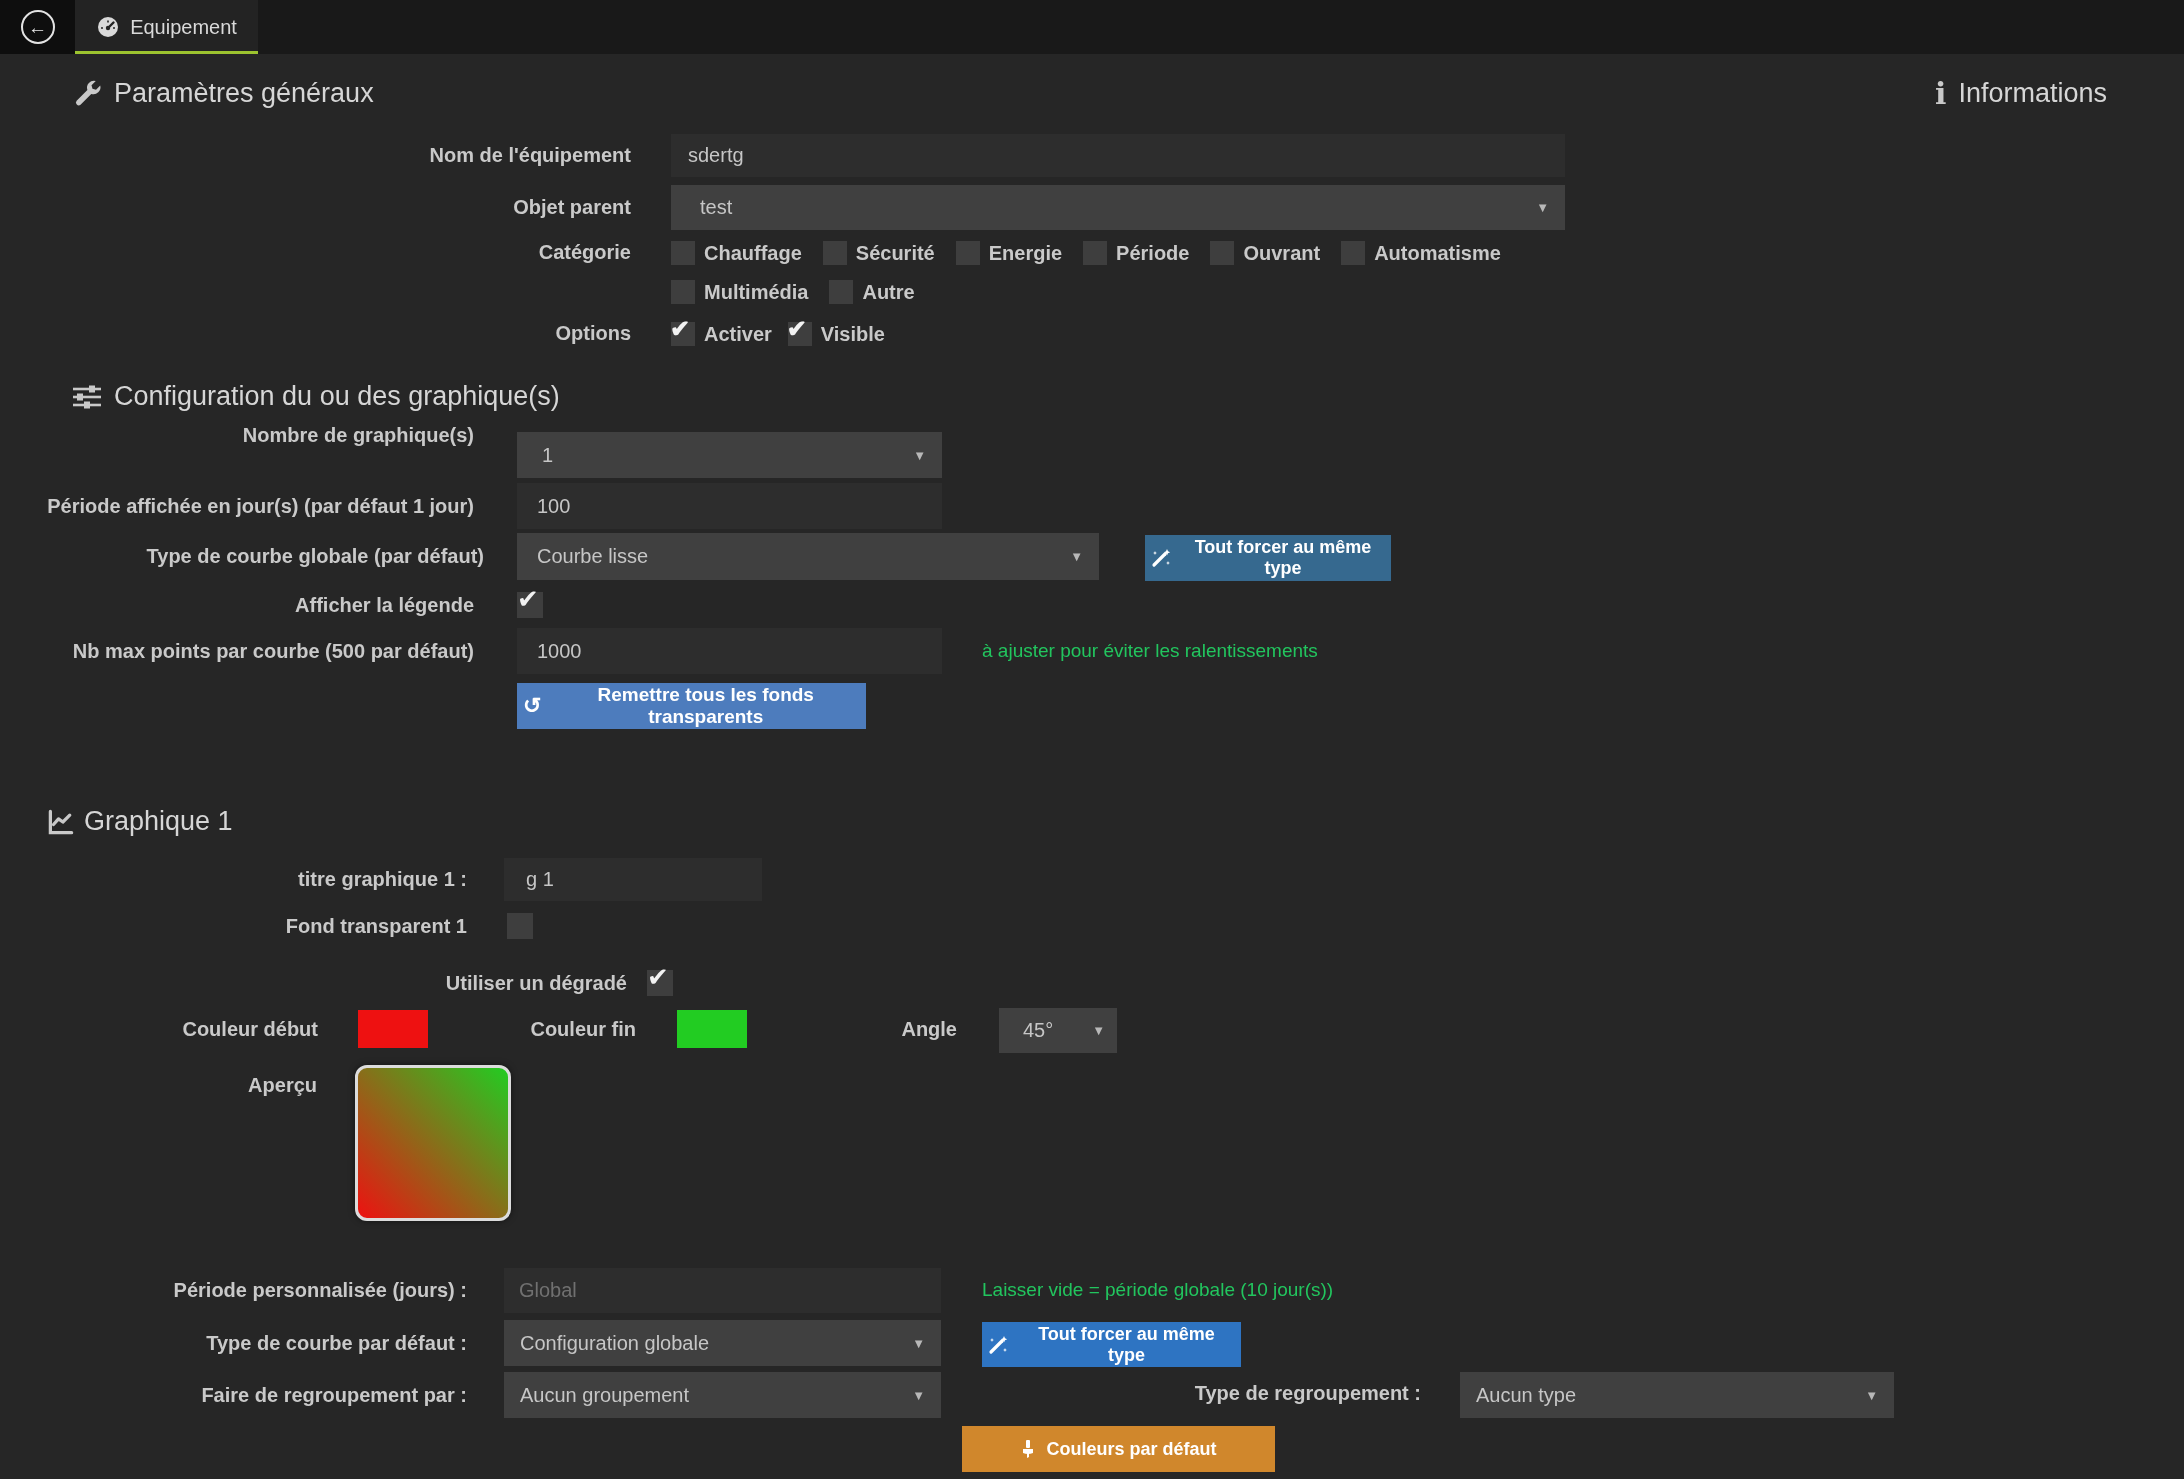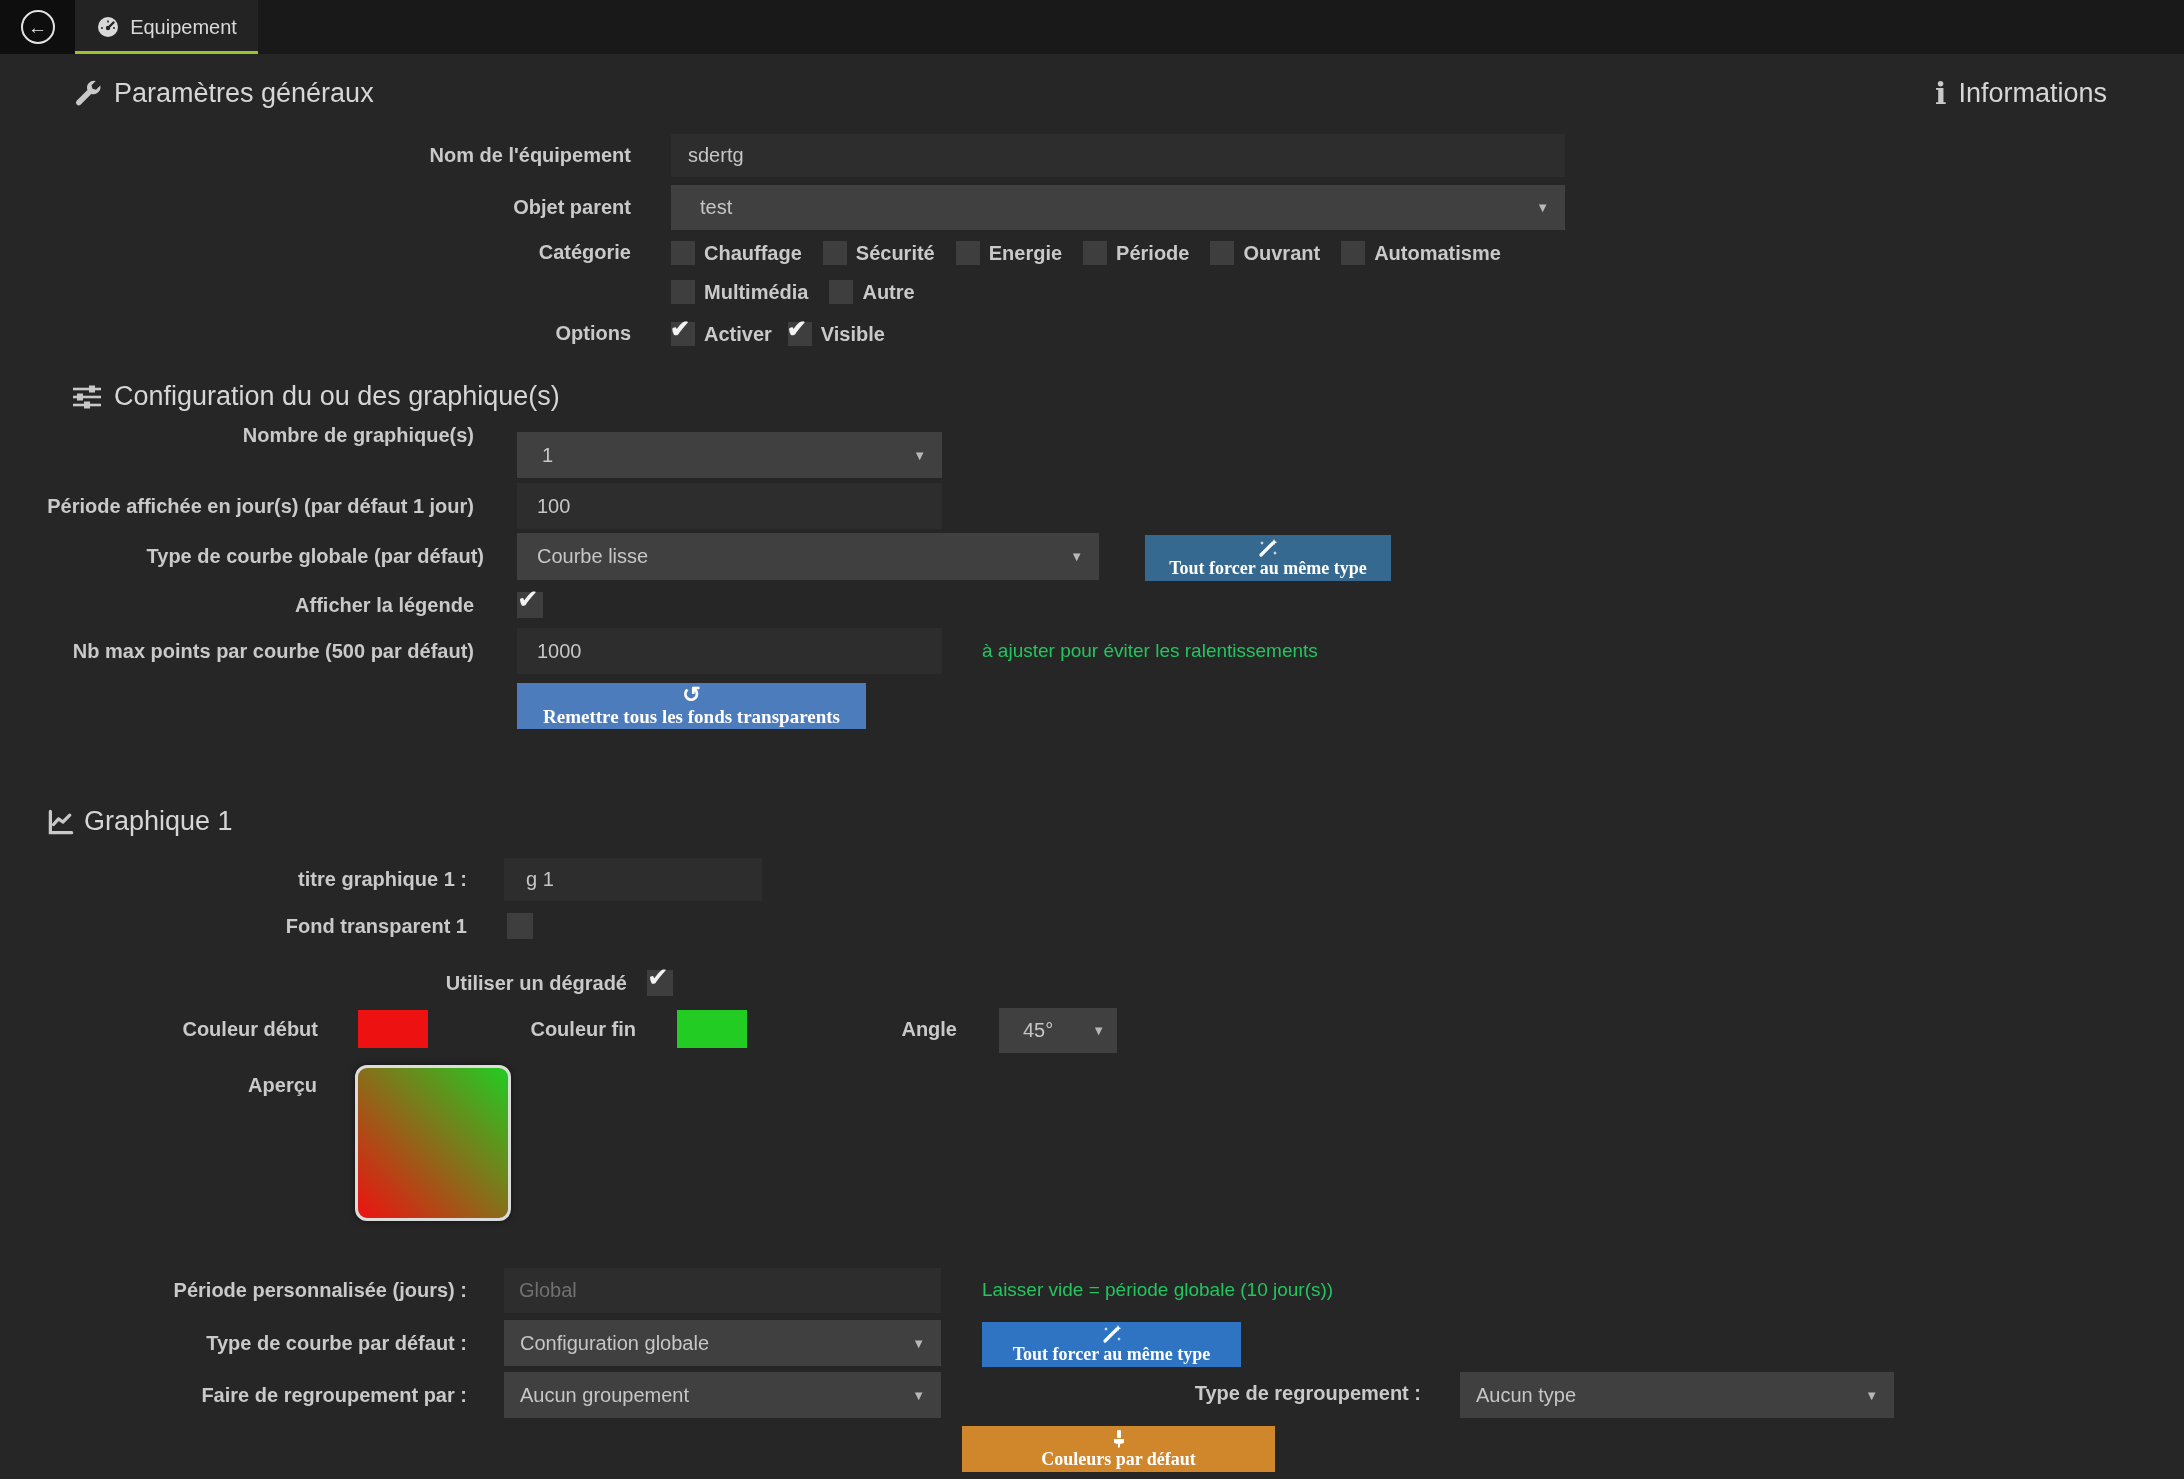--- a/index.html
+++ b/index.html
@@ -32,22 +32,22 @@
   
   .cbrow{position:absolute;display:flex;align-items:center;gap:21px;}
   .cbitem{display:flex;align-items:center;gap:9px;font-weight:bold;font-size:20px;color:#c9c9c9;}
   .cb{width:24px;height:24px;background:#3e3e3e;position:relative;flex:0 0 auto;cursor:pointer;}
   .cb .mark{display:none;position:absolute;left:-1px;top:-7px;font-size:24px;color:#f2f2f2;}
   .cb.checked .mark{display:block;}
   .cb-abs{position:absolute;width:26px;height:26px;background:#3e3e3e;cursor:pointer;}
   .cb-abs .mark{display:none;position:absolute;left:0;top:-8px;font-size:26px;color:#f2f2f2;}
   .cb-abs.checked .mark{display:block;}
   
-  .btn{position:absolute;display:flex;align-items:center;justify-content:center;border:none;
-       color:#fff;font-weight:bold;font-size:18px;font-family:Liberation Serif, serif;cursor:pointer;flex-direction:column;}
+  .btn{position:absolute;display:flex;align-items:center;justify-content:center;gap:10px;border:none;
+       color:#fff;font-weight:bold;font-size:18px;font-family:Liberation Sans, sans-serif;cursor:pointer;}
   .undo-glyph{font-size:22px;line-height:1;font-weight:bold;}
   
   .swatch{position:absolute;cursor:pointer;}
   .gradient-preview{position:absolute;border:3px solid #dcdcdc;border-radius:12px;box-shadow:0 0 6px rgba(0,0,0,.5);}
   .icon{flex:0 0 auto;display:inline-flex;}
 </style>
 </head>
 <body>
 
 <div class="page">

